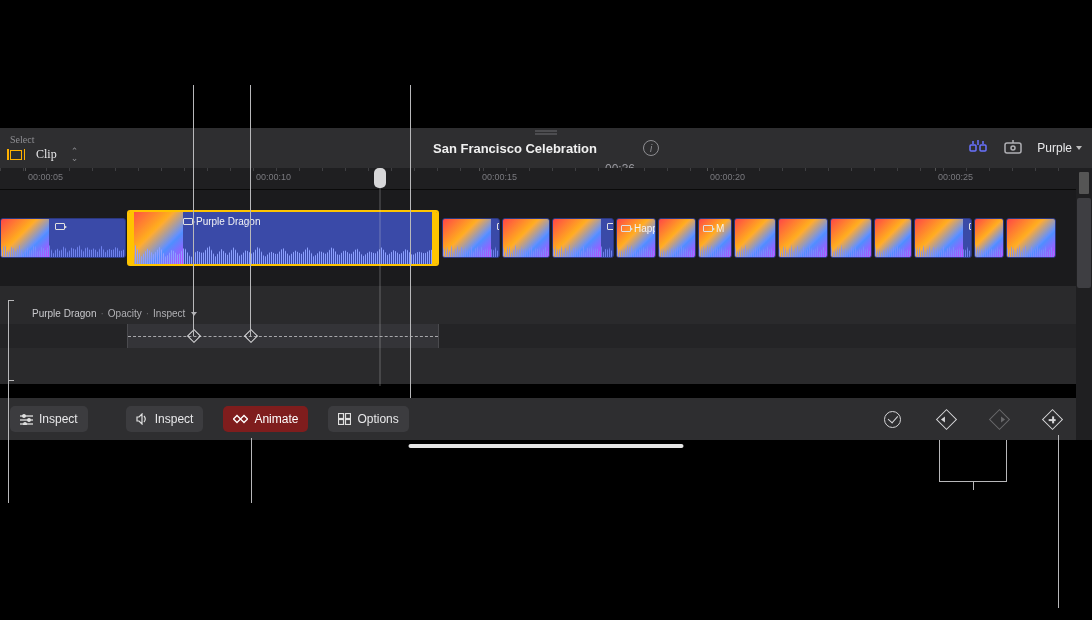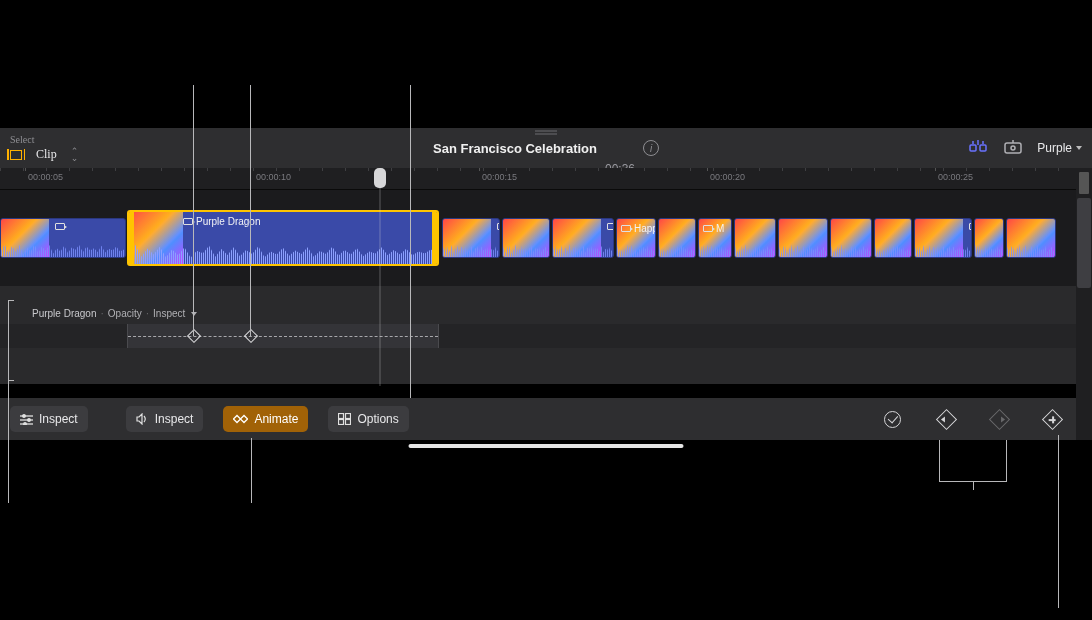--- a/index.html
+++ b/index.html
@@ -168,21 +168,21 @@
     display:flex; align-items:center; padding:0 10px; gap:20px;
   }
   .btn {
     display:flex; align-items:center; gap:6px;
     padding:6px 10px; border-radius:5px;
     background:#3c3c3f; color:#e8e8ea;
     font-size:12px; cursor:pointer;
     border:none;
   }
   .btn.first { margin-right:18px; }
-  .btn.active { background:#a16207; color:#fff;justify-content:flex-end; }
+  .btn.active { background:#7f1d1d; color:#fff;justify-content:flex-end; }
   .bbar-spacer{flex:1;}
   .kf-nav { display:flex; align-items:center; gap:38px; margin-right:6px; }
   .kf-nav .dim{opacity:.35;}
   .icon-circle {
     width:17px; height:17px; border:1.5px solid #d6d6d8; border-radius:50%;
     display:flex; align-items:center; justify-content:center; cursor:pointer;
   }
   .icon-circle.check::after{
     content:""; width:5px; height:8px; border-right:1.5px solid #d6d6d8; border-bottom:1.5px solid #d6d6d8;
     transform:rotate(42deg) translate(-1px,-1px);

